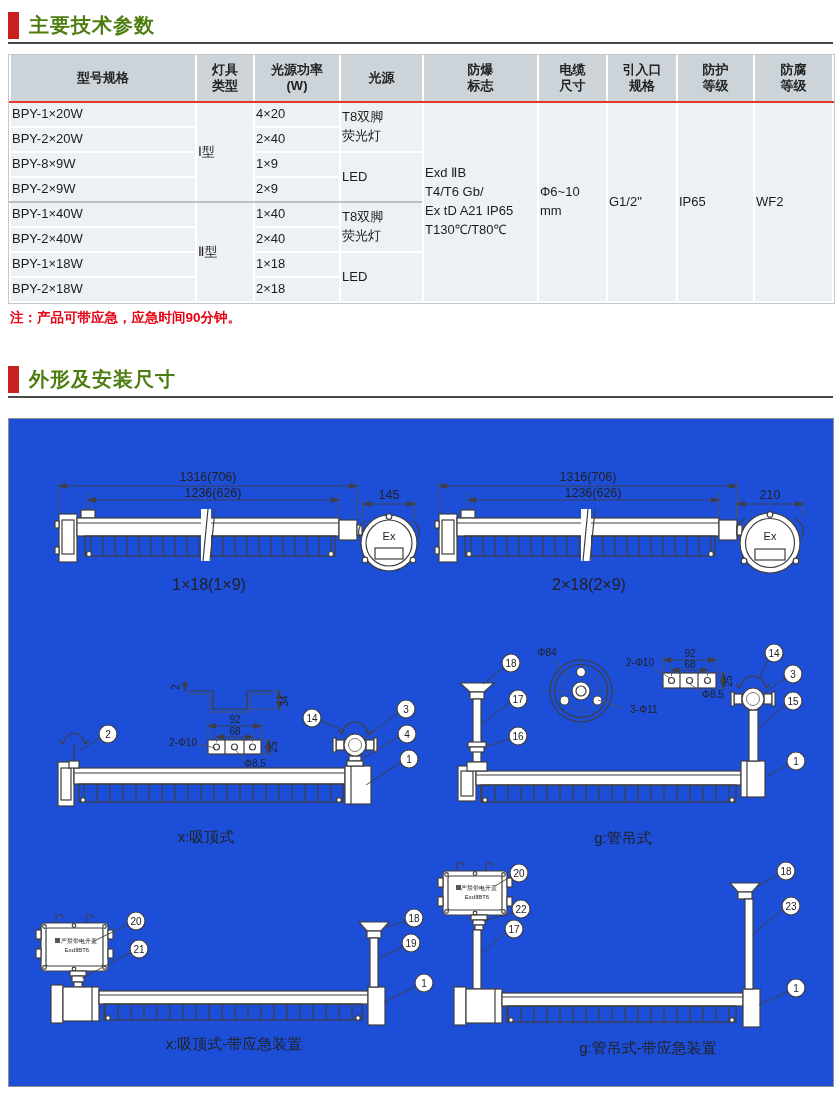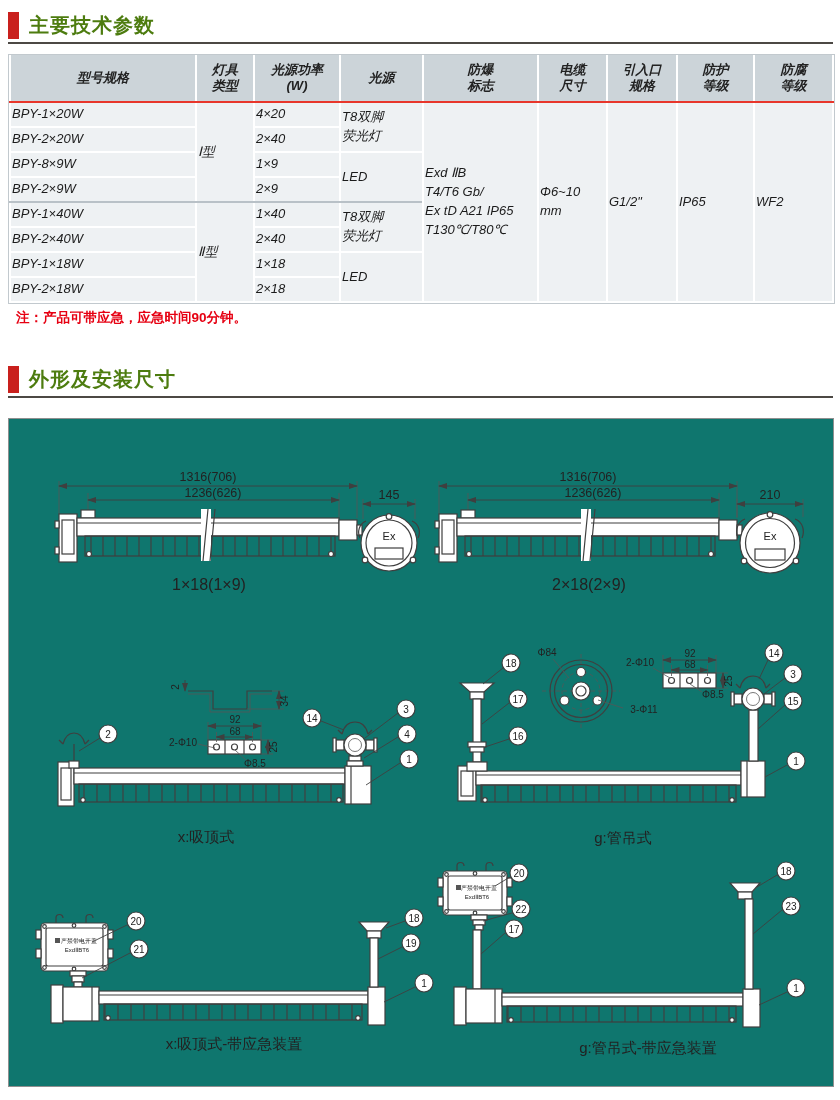--- a/index.html
+++ b/index.html
@@ -2,28 +2,28 @@
 <html><head>
 <meta charset="utf-8">
 <style>
   html,body{margin:0;padding:0;}
   body{width:840px;height:1100px;background:#fff;font-family:"Liberation Sans",sans-serif;position:relative;}
   .page{position:absolute;inset:0;background:#fff;}
   .sec{position:absolute;left:8px;display:flex;align-items:center;}
   .sec .bar{display:inline-block;width:11px;height:27px;background:#c9201d;margin-right:10px;}
   .sec h2{margin:0;font-size:20px;font-weight:bold;color:#4d7c0f;letter-spacing:1px;}
   .rule{position:absolute;left:8px;width:825px;height:2px;background:#4c4844;}
-  .tbl-wrap{position:absolute;left:8px;top:54px;width:825px;border:1px solid #c2c9ce;background:#fff;font-style:italic;}
+  .tbl-wrap{position:absolute;left:8px;top:54px;width:825px;border:1px solid #c2c9ce;background:#fff;}
   table.tbl{border-collapse:collapse;table-layout:fixed;width:823px;font-size:13px;color:#1b1b1b;}
   .tbl th{background:#ccd4d9;font-weight:bold;height:44px;border-left:2px solid #fff;border-right:2px solid #fff;
           border-bottom:2px solid #e8362b;white-space:pre-line;font-size:13px;line-height:1.25;color:#222;}
   .tbl td{background:#eef1f3;border:2px solid #fff;text-align:left;height:21px;white-space:pre-line;line-height:1.45;}
   .tbl td.gb{border-bottom:2px solid #b9c1c7;}
-  .note{position:absolute;left:16px;top:309px;color:#e60012;font-size:13.5px;font-weight:bold;}
-  .dgm-box{position:absolute;left:8px;top:418px;width:824px;height:667px;border:1px solid #8f8f8f;background:#0f766e;}
+  .note{position:absolute;left:10px;top:309px;color:#e60012;font-size:13.5px;font-weight:bold;}
+  .dgm-box{position:absolute;left:8px;top:418px;width:824px;height:667px;border:1px solid #8f8f8f;background:#1d4ed8;}
   .dwg{position:absolute;overflow:visible;}
   .dwg .s{fill:none;stroke:#3f3f3f;stroke-width:1.2;}
   .dwg .sf{fill:#fff;stroke:#3f3f3f;stroke-width:1.2;}
   .dwg .thin{fill:none;stroke:#555;stroke-width:.8;}
   .dwg .dim-line{stroke:#3f3f3f;stroke-width:.9;fill:none;}
   .dwg .dash{stroke-dasharray:4 3;}
   .dwg text{fill:#222;font-family:"Liberation Sans",sans-serif;}
   .t12{font-size:12.5px;} .t11{font-size:11px;} .t10{font-size:10px;} .t6{font-size:6px;}
   .cap{font-size:16px;} .cap2{font-size:15px;} .mid{text-anchor:middle;}
   .co line{stroke:#3f3f3f;stroke-width:.9;}

